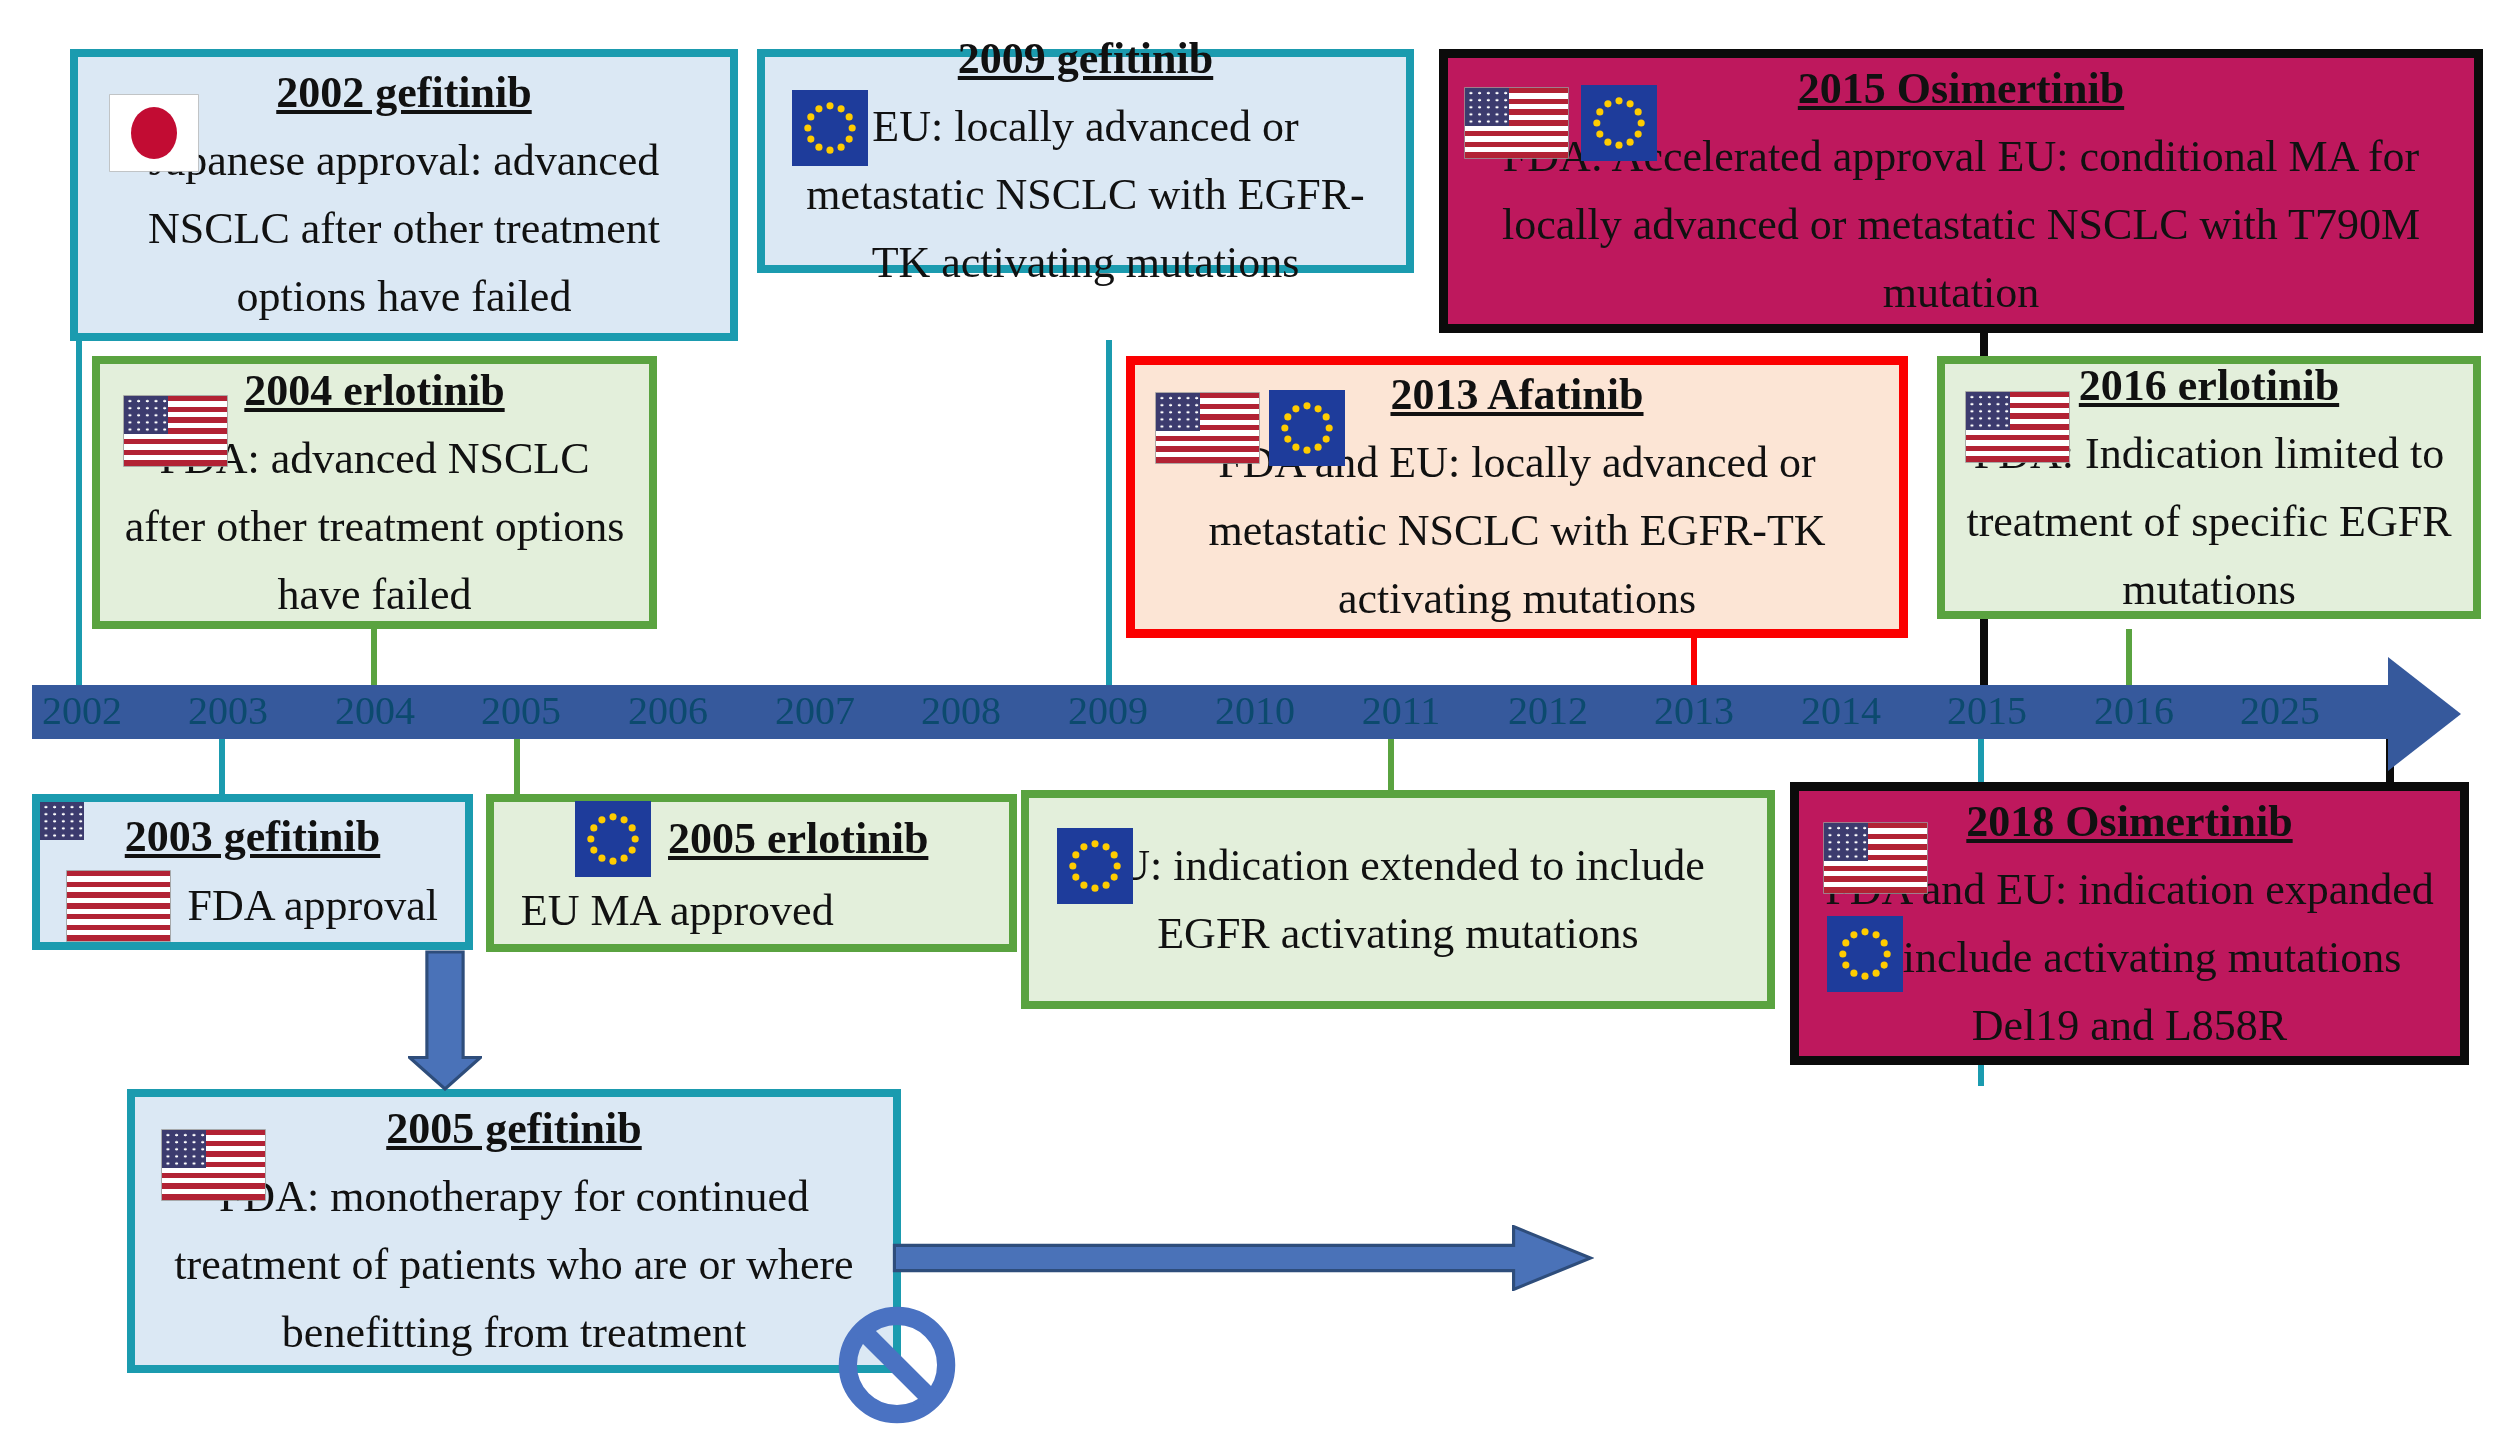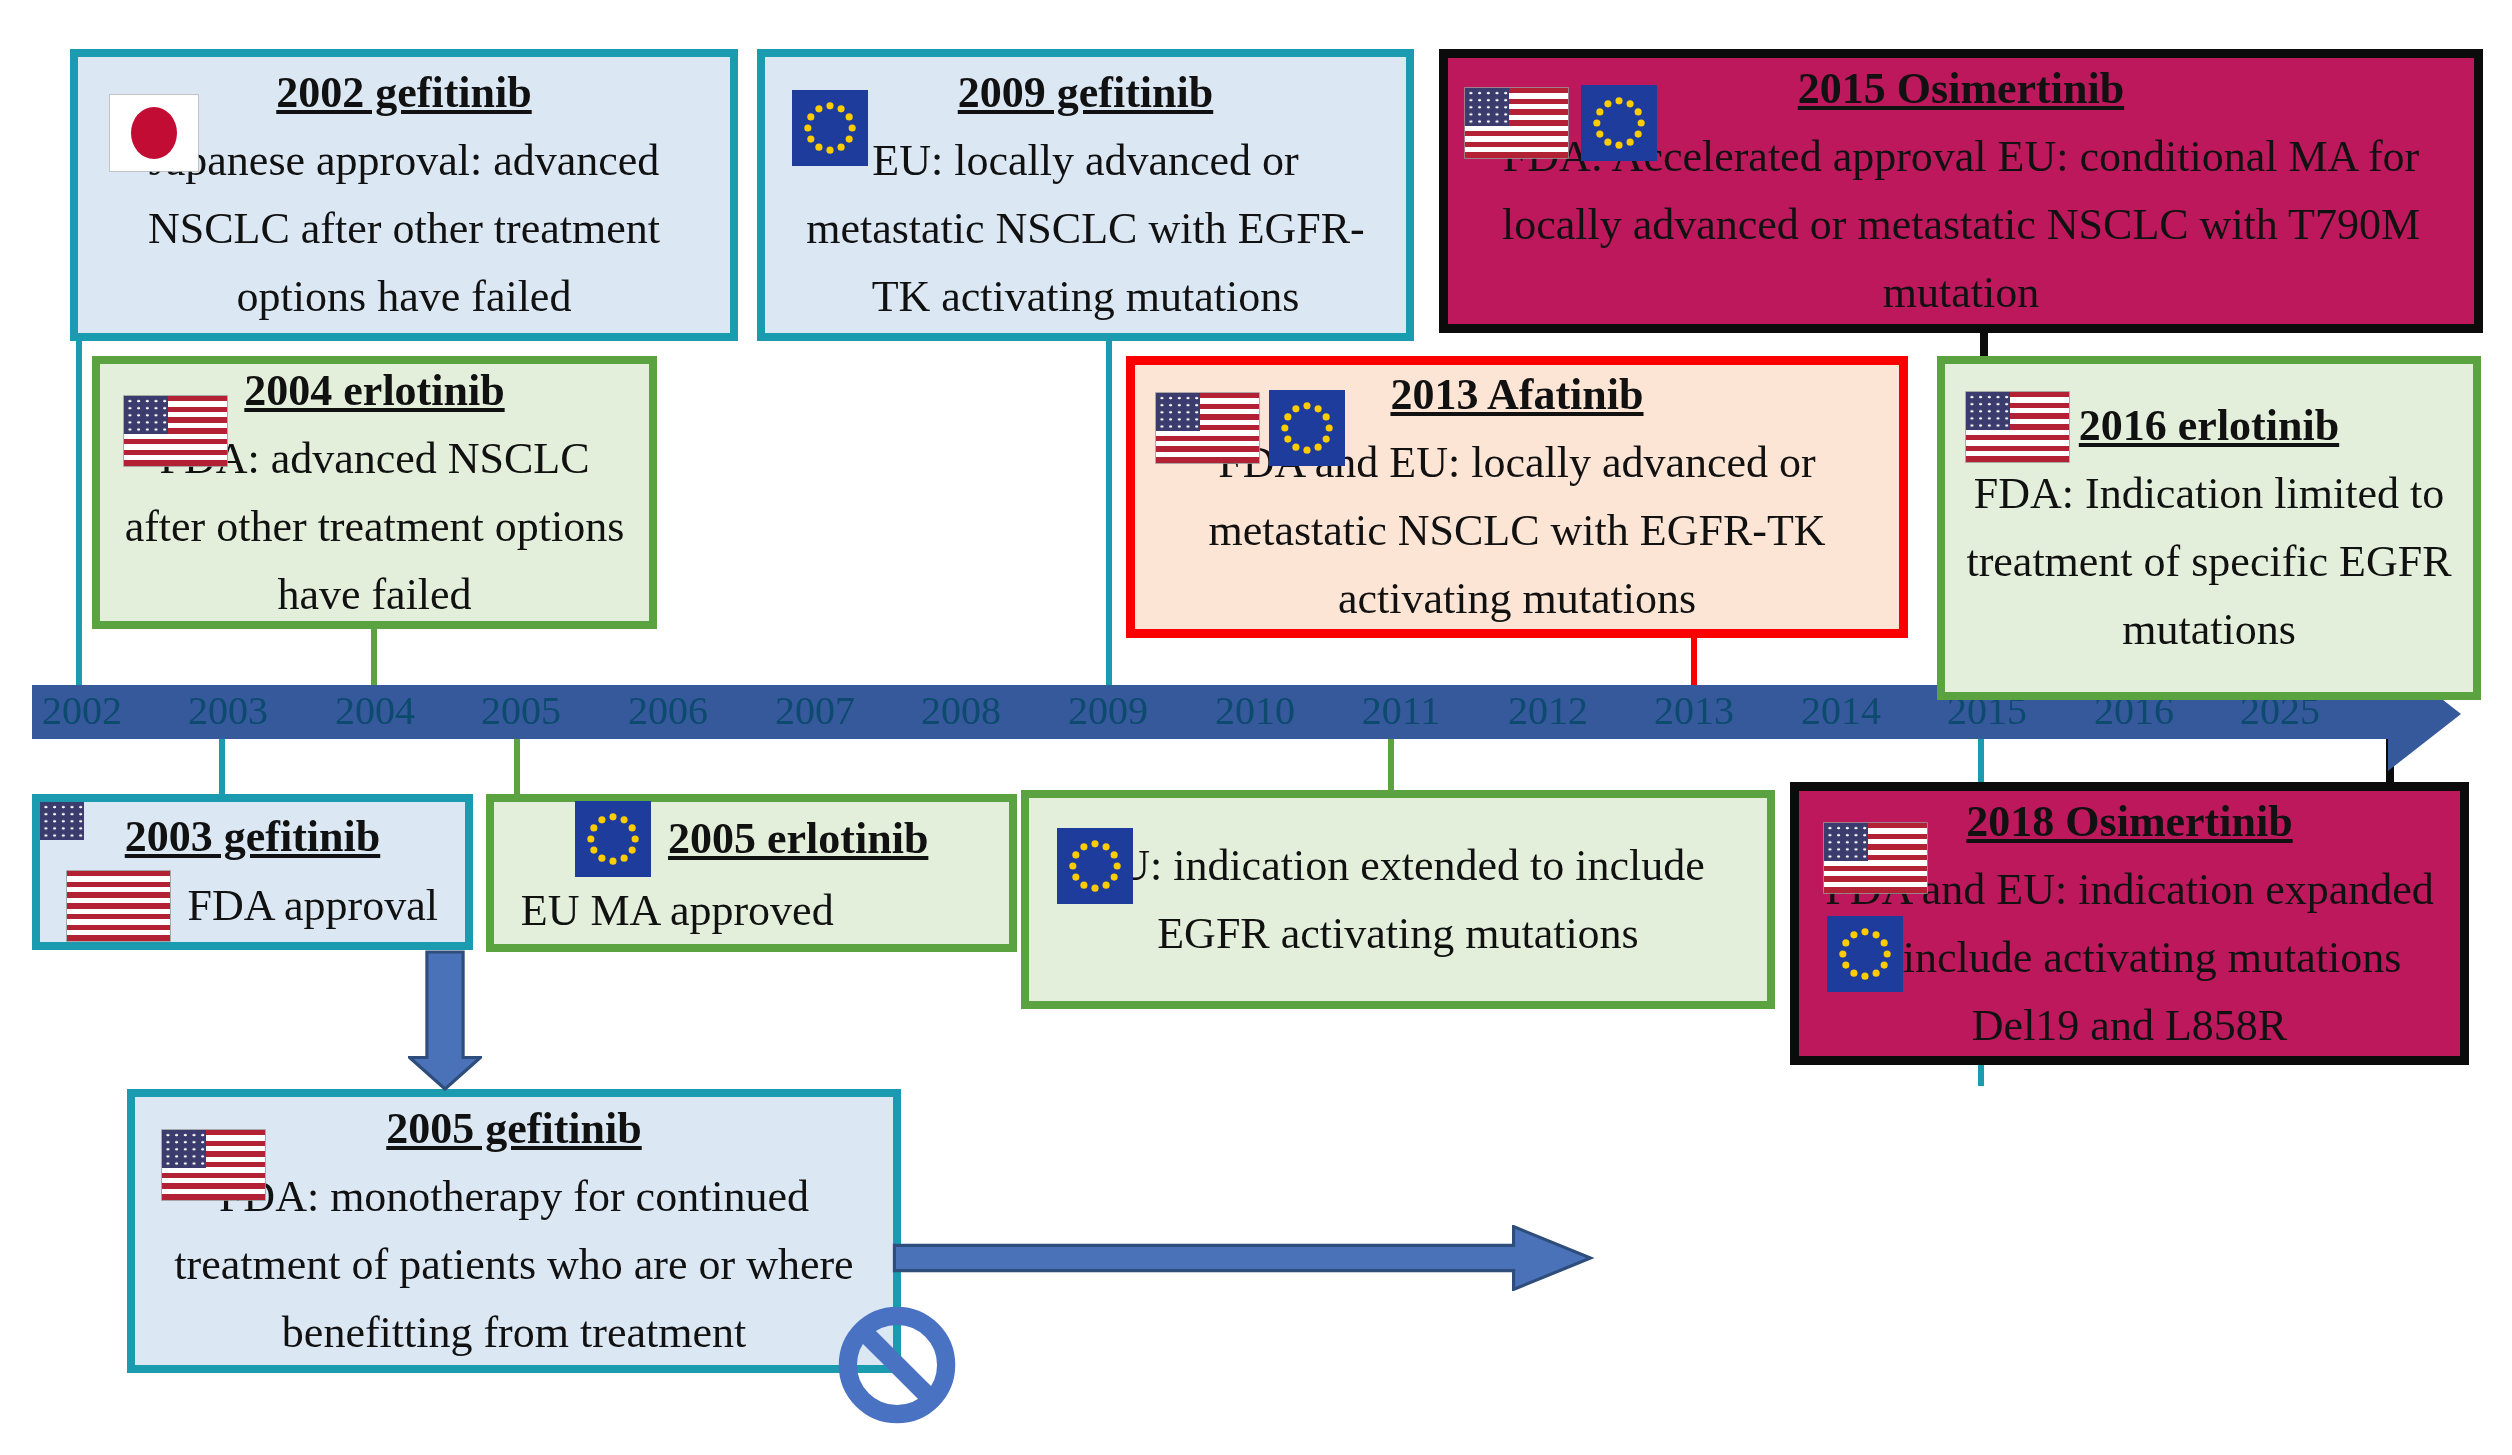--- a/index.html
+++ b/index.html
@@ -79,21 +79,21 @@
   <span class="yr" style="left:2280px">2025</span>
 
   <div class="box blue" style="left:70px;top:49px;width:668px;height:292px;">
     <span class="flag jp" style="left:32px;top:38px;">
         <span class="sun"></span>
       </span>
     <div class="title">2002 gefitinib</div>
     <div class="body">Japanese approval: advanced NSCLC after other treatment options have failed</div>
   </div>
 
-  <div class="box blue" style="left:757px;top:49px;width:657px;height:292px;align-items:flex-end;">
+  <div class="box blue" style="left:757px;top:49px;width:657px;height:224px;align-items:flex-end;">
     <span class="flag eu" style="left:27px;top:33px;">
   <svg width="76" height="76" viewBox="0 0 96 96" xmlns="http://www.w3.org/2000/svg">
     <rect width="96" height="96" fill="#1e3c9b"></rect>
     <g fill="#ffcc00">
       <circle cx="48" cy="20" r="4.5"></circle>
             <circle cx="62" cy="23.8" r="4.5"></circle>
       <circle cx="72.2" cy="34" r="4.5"></circle>
             <circle cx="76" cy="48" r="4.5"></circle>
       <circle cx="72.2" cy="62" r="4.5"></circle>
             <circle cx="62" cy="72.2" r="4.5"></circle>
@@ -165,21 +165,21 @@
             <circle cx="20" cy="48" r="4.5"></circle>
       <circle cx="23.8" cy="34" r="4.5"></circle>
             <circle cx="34" cy="23.8" r="4.5"></circle>
     </g>
   </svg>
 </span>
     <div class="title">2013 Afatinib</div>
     <div class="body">FDA and EU: locally advanced or metastatic NSCLC with EGFR-TK activating mutations</div>
   </div>
 
-  <div class="box green" style="left:1937px;top:356px;width:544px;height:344px;">
+  <div class="box green" style="left:1937px;top:356px;width:544px;height:263px;">
     <span class="flag us" style="left:20.5px;top:28.4px;">
         <span class="canton"></span>
       </span>
     <div class="title">2016 erlotinib</div>
     <div class="body">FDA: Indication limited to treatment of specific EGFR mutations</div>
   </div>
 
   <div class="box blue" style="left:32px;top:794px;width:441px;height:156px;">
     <div class="title">2003 gefitinib</div>
     <div class="row">

